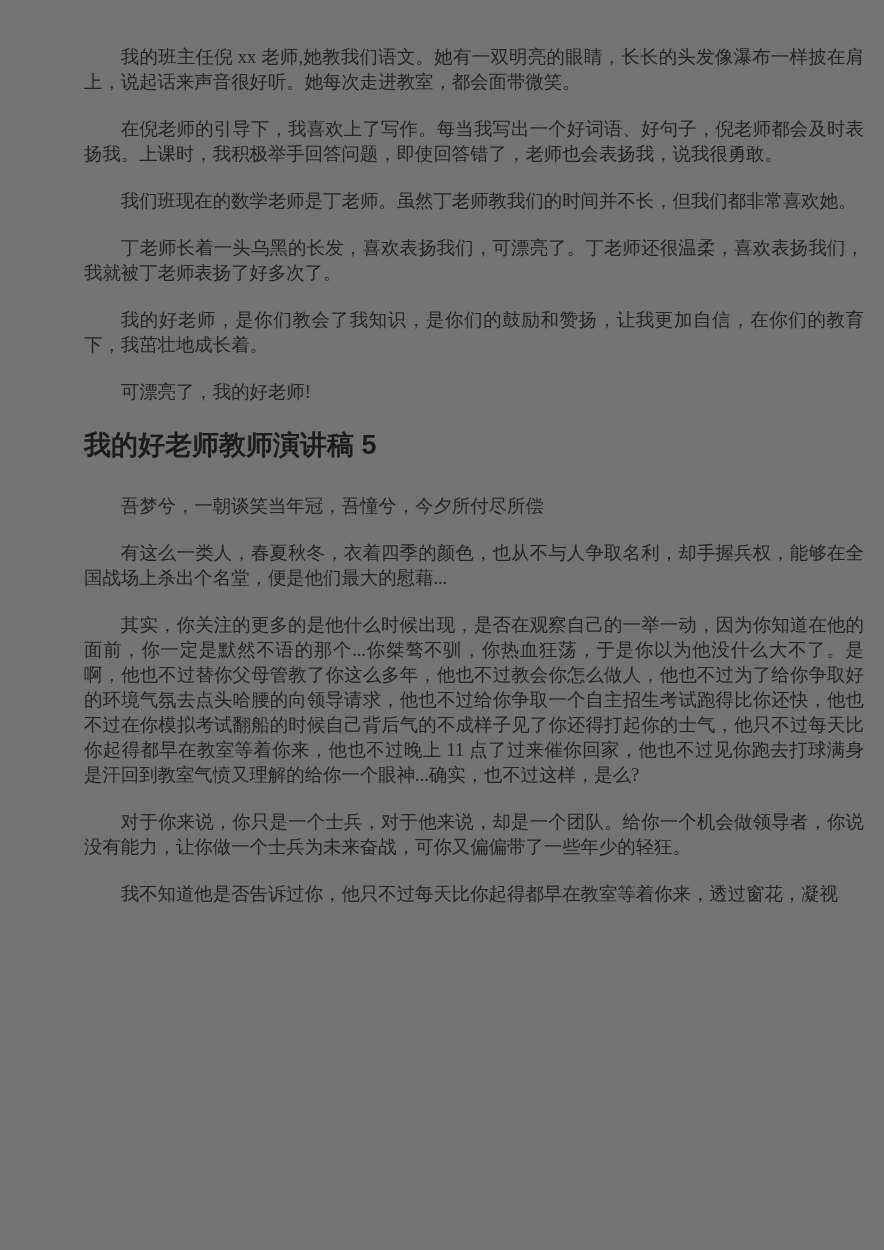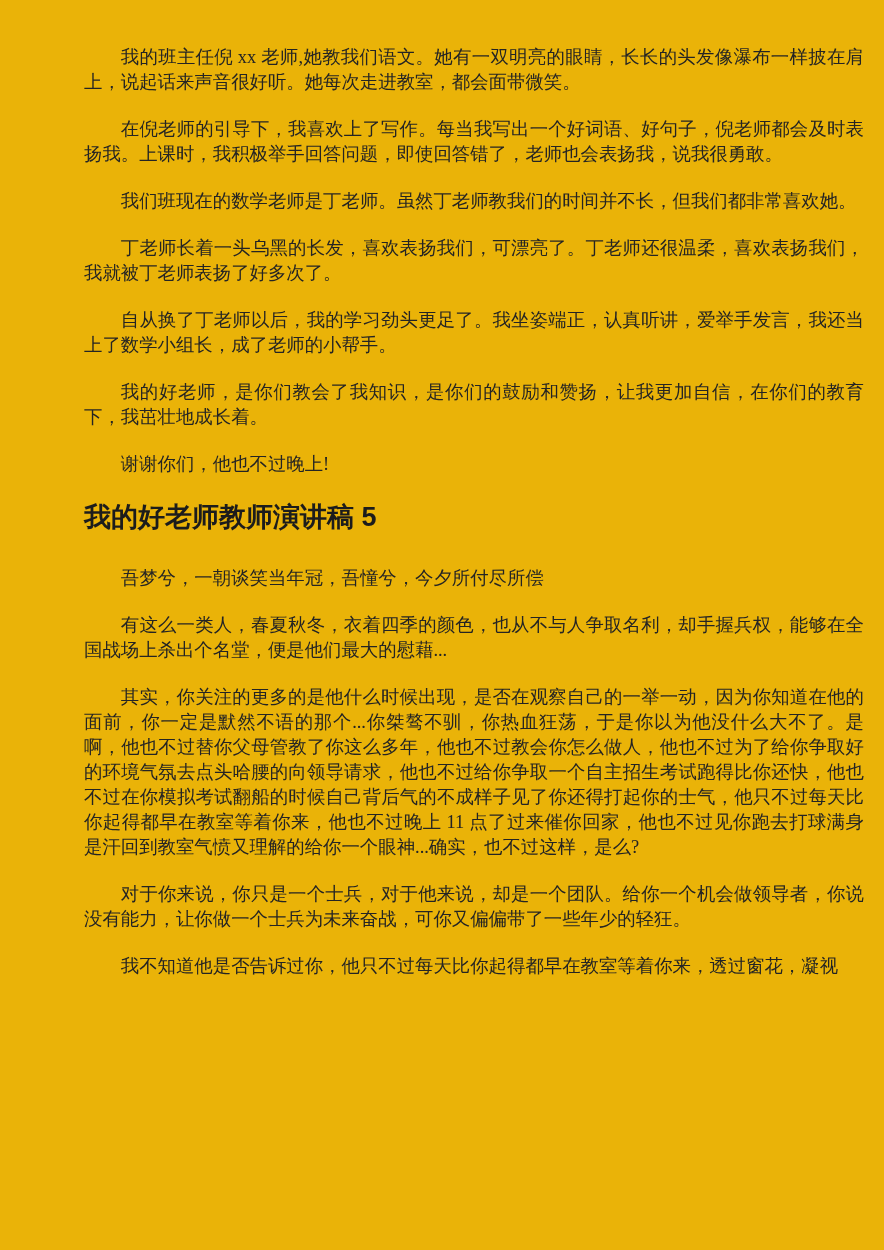--- a/index.html
+++ b/index.html
@@ -10,21 +10,21 @@
   body {
     width: 884px;
     height: 1250px;
     overflow: hidden;
     font-family: "Liberation Serif", "DejaVu Serif", serif;
     color: #242424;
   }
   .page {
     width: 884px;
     height: 1250px;
-    background: #eab308;
+    background: #737373;
     box-sizing: border-box;
     overflow: hidden;
   }
   .content {
     box-sizing: border-box;
     padding: 45px 20px 0 84px;
     width: 884px;
   }
   .content p {
     margin: 0 0 22px 0;
@@ -47,23 +47,22 @@
 </style>
 </head>
 <body>
 
 <div class="page">
   <div class="content">
     <p>我的班主任倪 xx 老师,她教我们语文。她有一双明亮的眼睛，长长的头发像瀑布一样披在肩上，说起话来声音很好听。她每次走进教室，都会面带微笑。</p>
     <p>在倪老师的引导下，我喜欢上了写作。每当我写出一个好词语、好句子，倪老师都会及时表扬我。上课时，我积极举手回答问题，即使回答错了，老师也会表扬我，说我很勇敢。</p>
     <p>我们班现在的数学老师是丁老师。虽然丁老师教我们的时间并不长，但我们都非常喜欢她。</p>
     <p>丁老师长着一头乌黑的长发，喜欢表扬我们，可漂亮了。丁老师还很温柔，喜欢表扬我们，我就被丁老师表扬了好多次了。</p>
-    <p>自从换了丁老师以后，我的学习劲头更足了。我坐姿端正，认真听讲，爱举手发言，我还当上了数学小组长，成了老师的小帮手。</p>
     <p>我的好老师，是你们教会了我知识，是你们的鼓励和赞扬，让我更加自信，在你们的教育下，我茁壮地成长着。</p>
-    <p>谢谢你们，他也不过晚上!</p>
+    <p>可漂亮了，我的好老师!</p>
 
     <h2>我的好老师教师演讲稿 5</h2>
 
     <p>吾梦兮，一朝谈笑当年冠，吾憧兮，今夕所付尽所偿</p>
     <p>有这么一类人，春夏秋冬，衣着四季的颜色，也从不与人争取名利，却手握兵权，能够在全国战场上杀出个名堂，便是他们最大的慰藉...</p>
     <p>其实，你关注的更多的是他什么时候出现，是否在观察自己的一举一动，因为你知道在他的面前，你一定是默然不语的那个...你桀骜不驯，你热血狂荡，于是你以为他没什么大不了。是啊，他也不过替你父母管教了你这么多年，他也不过教会你怎么做人，他也不过为了给你争取好的环境气氛去点头哈腰的向领导请求，他也不过给你争取一个自主招生考试跑得比你还快，他也不过在你模拟考试翻船的时候自己背后气的不成样子见了你还得打起你的士气，他只不过每天比你起得都早在教室等着你来，他也不过晚上 11 点了过来催你回家，他也不过见你跑去打球满身是汗回到教室气愤又理解的给你一个眼神...确实，也不过这样，是么?</p>
     <p>对于你来说，你只是一个士兵，对于他来说，却是一个团队。给你一个机会做领导者，你说没有能力，让你做一个士兵为未来奋战，可你又偏偏带了一些年少的轻狂。</p>
     <p>我不知道他是否告诉过你，他只不过每天比你起得都早在教室等着你来，透过窗花，凝视</p>
   </div>
 </div>

